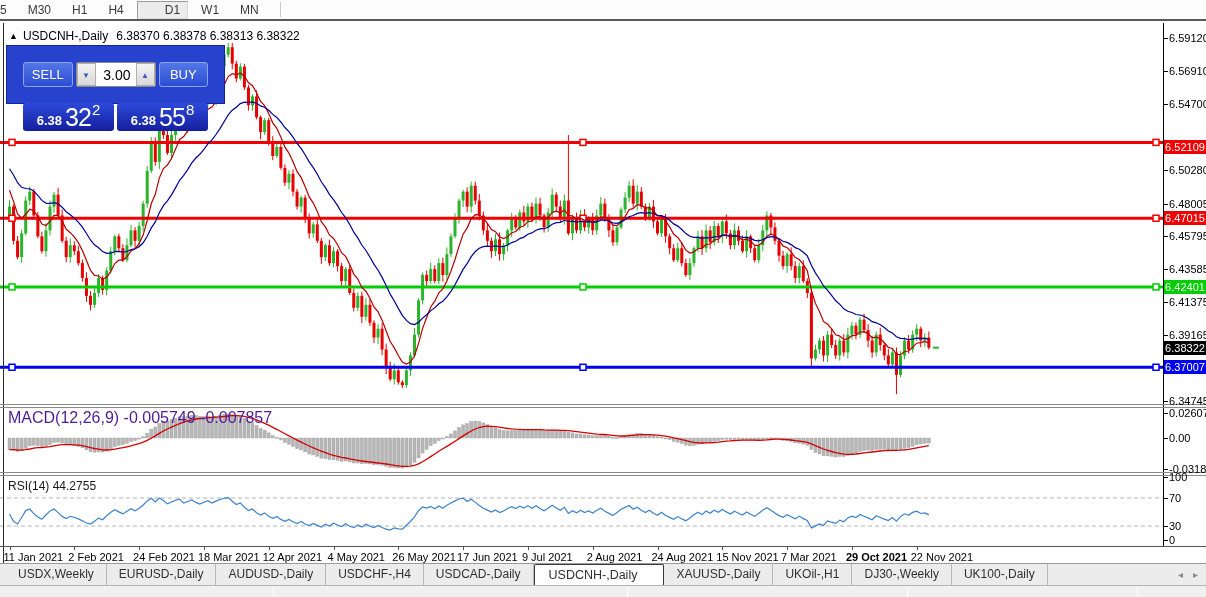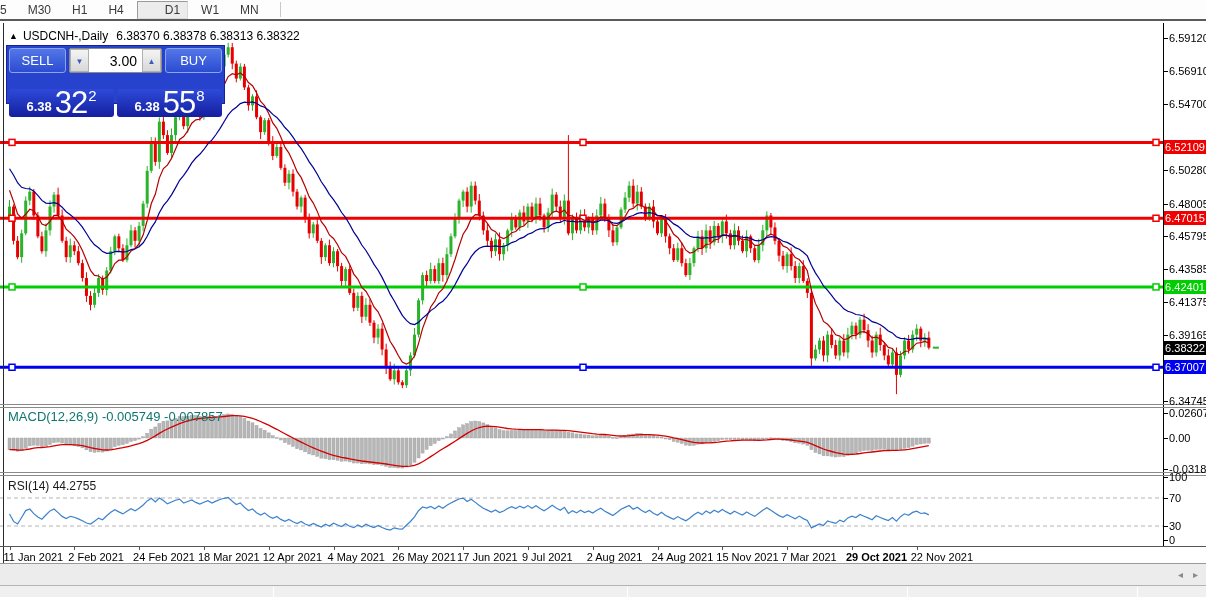--- a/index.html
+++ b/index.html
@@ -20,49 +20,49 @@
   #chart-window { position:absolute; left:0; top:23px; width:1206px; height:540px; background:#fff; }
   #win-left-border { position:absolute; left:3px; top:23px; width:1px; height:540px; background:#2a2a2a; }
   #axis-vline { position:absolute; left:1163px; top:23px; width:1px; height:523px; background:#000; }
   #xaxis-line { position:absolute; left:0; top:546px; width:1206px; height:1px; background:#555; }
   .pane-sep { position:absolute; left:0; width:1206px; height:1px; background:#8a8a8a; }
 
   #chart-title { position:absolute; left:9px; top:29px; font-size:12px; color:#000; white-space:nowrap; }
   #chart-title .tri { font-size:9px; margin-right:5px; position:relative; top:-1px; }
   #chart-title .sym { margin-right:8px; }
 
-  #macd-label { position:absolute; left:8px; top:409px; font-size:13px; color:#0f766e; }
+  #macd-label { position:absolute; left:8px; top:409px; font-size:16px; color:#4c1d95; }
   #rsi-label  { position:absolute; left:8px; top:479px; font-size:12px; color:#1a1a1a; }
 
   .price-tick { position:absolute; left:1169px; width:40px; font-size:11px; color:#000; }
   .tick-mark  { position:absolute; left:1163px; width:5px; height:1px; background:#000; }
   .date-label { position:absolute; top:551px; font-size:11px; color:#000; white-space:nowrap; }
   .date-tick  { position:absolute; top:546px; width:1px; height:4px; background:#555; }
 
   .axis-badge { position:absolute; left:1164px; width:42px; height:14px; line-height:14px;
     font-size:11px; color:#fff; text-align:center; white-space:nowrap; padding:0 1px; }
 
   #chart-svg { position:absolute; left:0; top:23px; }
 
   
   #trade-panel { position:absolute; left:6px; top:45px; width:219px; height:59px;
-    background:#2742cd; border:1px solid #16229a; border-radius:0; padding:2px; }
+    background:#2742cd; border:1px solid #16229a; border-radius:0; padding:16px; }
   #tp-top { display:flex; height:25px; }
   .tp-btn { width:57px; height:25px; color:#fff; font-size:13px; text-align:center; line-height:23px;
     background:linear-gradient(#5377e8,#2b4cd2); border:1px solid #8ba4f2; border-radius:3px; cursor:pointer; }
   #tp-spinner { flex:1; display:flex; margin:0 3px; border:1px solid #8a8a8a; border-radius:2px; background:#d9d6d2; }
   .sp-btn { width:19px; background:linear-gradient(#f4f4f4,#d8d8d8); border:1px solid #b0b0b0;
     color:#3a5bc0; font-size:8px; text-align:center; line-height:23px; cursor:pointer; }
   #tp-volume { flex:1; border:none; background:#fff; font-size:14px; text-align:right;
     padding-right:5px; font-family:"Liberation Sans", sans-serif; color:#000; width:40px; }
   #tp-prices { display:flex; height:28px; margin-top:16px; }
   .tp-price { flex:1; border-radius:3px; background:linear-gradient(#2e4ada,#141f9e);
     color:#fff; display:flex; align-items:flex-end; justify-content:center; padding-bottom:1px; }
   .tp-price .small { font-size:13px; font-weight:bold; margin-right:3px; margin-bottom:2px; }
-  .tp-price .big { font-size:31px; line-height:26px; font-weight:400; letter-spacing:-1px; }
+  .tp-price .big { font-size:25px; line-height:26px; font-weight:400; letter-spacing:-1px; }
   .tp-price .sup { font-size:15px; margin-left:1px; align-self:flex-start; margin-top:-2px; }
   .tp-price + .tp-price { margin-left:3px; }
 
   
   #tab-bar { position:absolute; left:0; top:563px; width:1206px; height:22px; background:#ececec;
     border-top:1px solid #9a9a9a; display:flex; align-items:flex-end; padding-left:6px; }
   .chart-tab { font-size:12px; color:#303030; padding:3px 12px 4px 12px; height:21px;
     border-right:1px solid #b8b8b8; cursor:pointer; white-space:nowrap; }
   .chart-tab.active { background:#fff; border:1px solid #3a3a3a; border-bottom:none;
     border-radius:2px 2px 0 0; padding:3px 26px 5px 14px; font-size:12.5px; }
@@ -917,20 +917,32 @@
       <div class="date-tick" style="left: 722.3px;"></div>
       <div class="date-label" style="left: 781.1px;">7 Mar 2021</div>
       <div class="date-tick" style="left: 787.1px;"></div>
       <div class="date-label" style="left: 845.9px; font-weight: bold;">29 Oct 2021</div>
       <div class="date-tick" style="left: 851.9px;"></div>
       <div class="date-label" style="left: 910.7px;">22 Nov 2021</div>
       <div class="date-tick" style="left: 916.7px;"></div>
     </div>
 
   <div id="tab-bar">
+    <div id="tabs-container" style="display:flex;align-items:flex-end;">
+        <div class="chart-tab">USDX,Weekly</div>
+        <div class="chart-tab">EURUSD-,Daily</div>
+        <div class="chart-tab">AUDUSD-,Daily</div>
+        <div class="chart-tab">USDCHF-,H4</div>
+        <div class="chart-tab">USDCAD-,Daily</div>
+        <div class="chart-tab active">USDCNH-,Daily</div>
+        <div class="chart-tab">XAUUSD-,Daily</div>
+        <div class="chart-tab">UKOil-,H1</div>
+        <div class="chart-tab">DJ30-,Weekly</div>
+        <div class="chart-tab">UK100-,Daily</div>
+      </div>
     <div id="tab-scroll">
       <span>◂</span>
       <span>▸</span>
     </div>
   </div>
 
   <div id="status-bar">
     <div class="sb-div" style="left:273px"></div>
     <div class="sb-div" style="left:627px"></div>
     <div class="sb-div" style="left:907px"></div>

